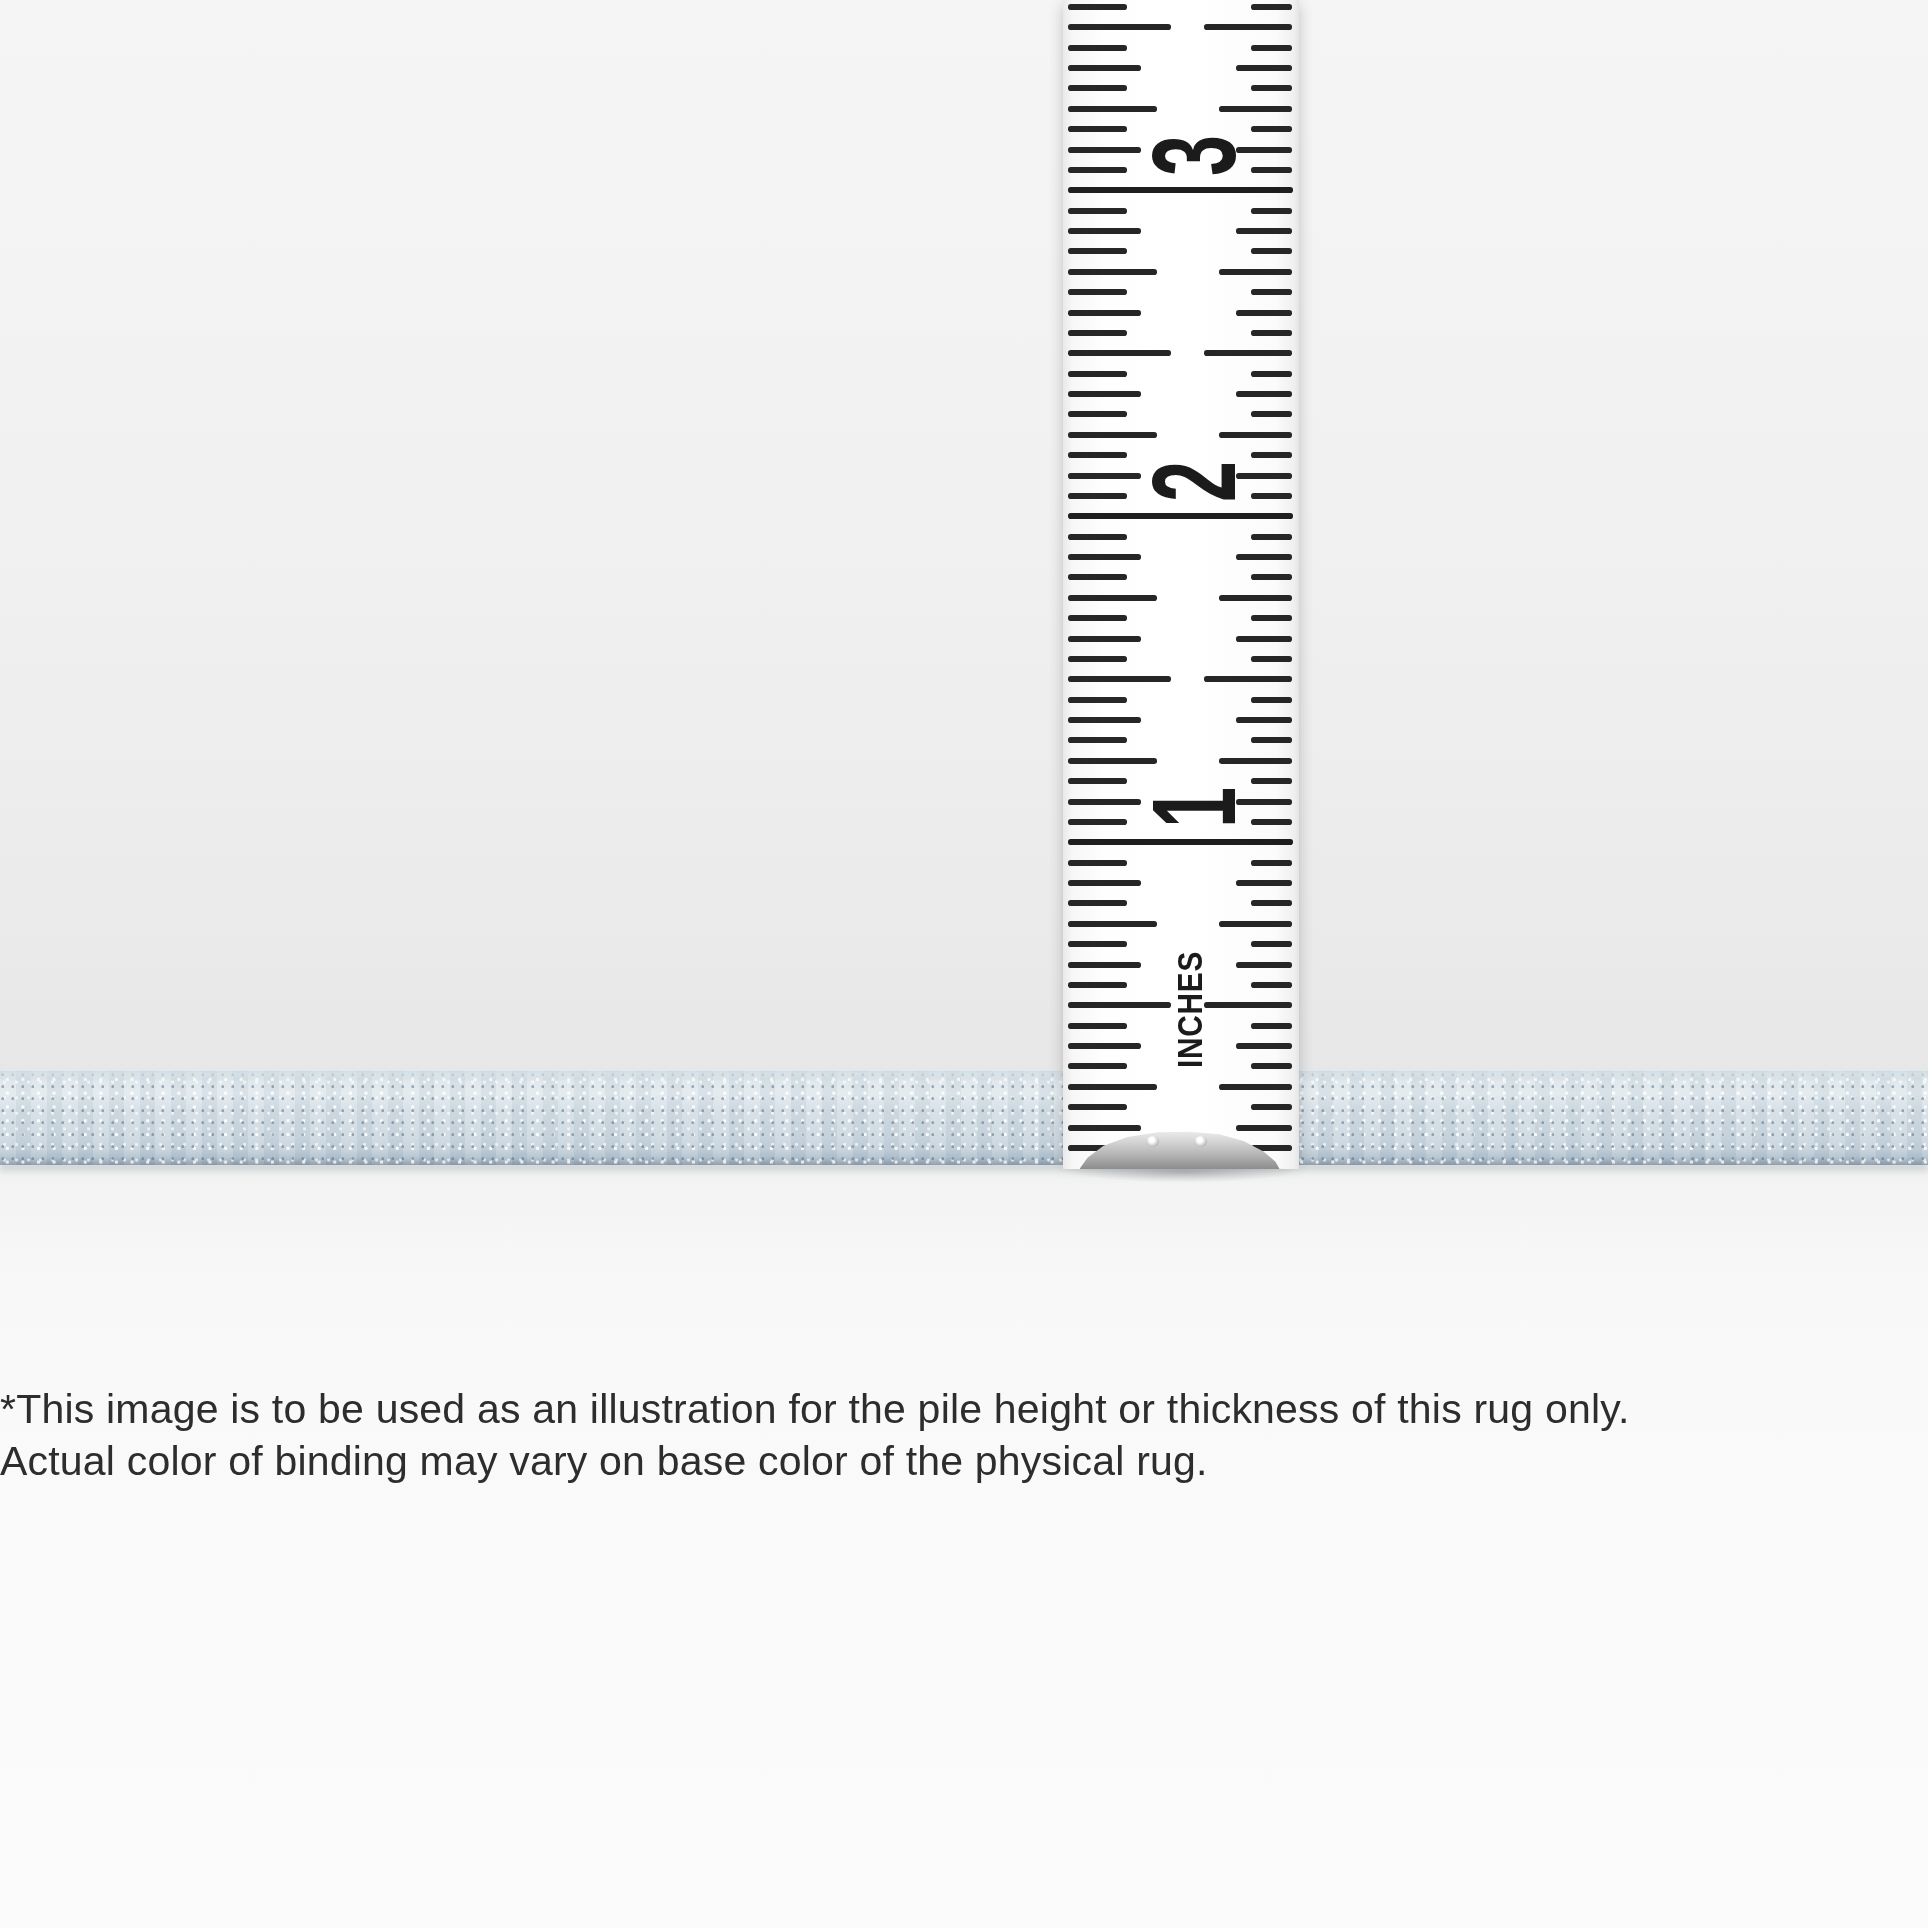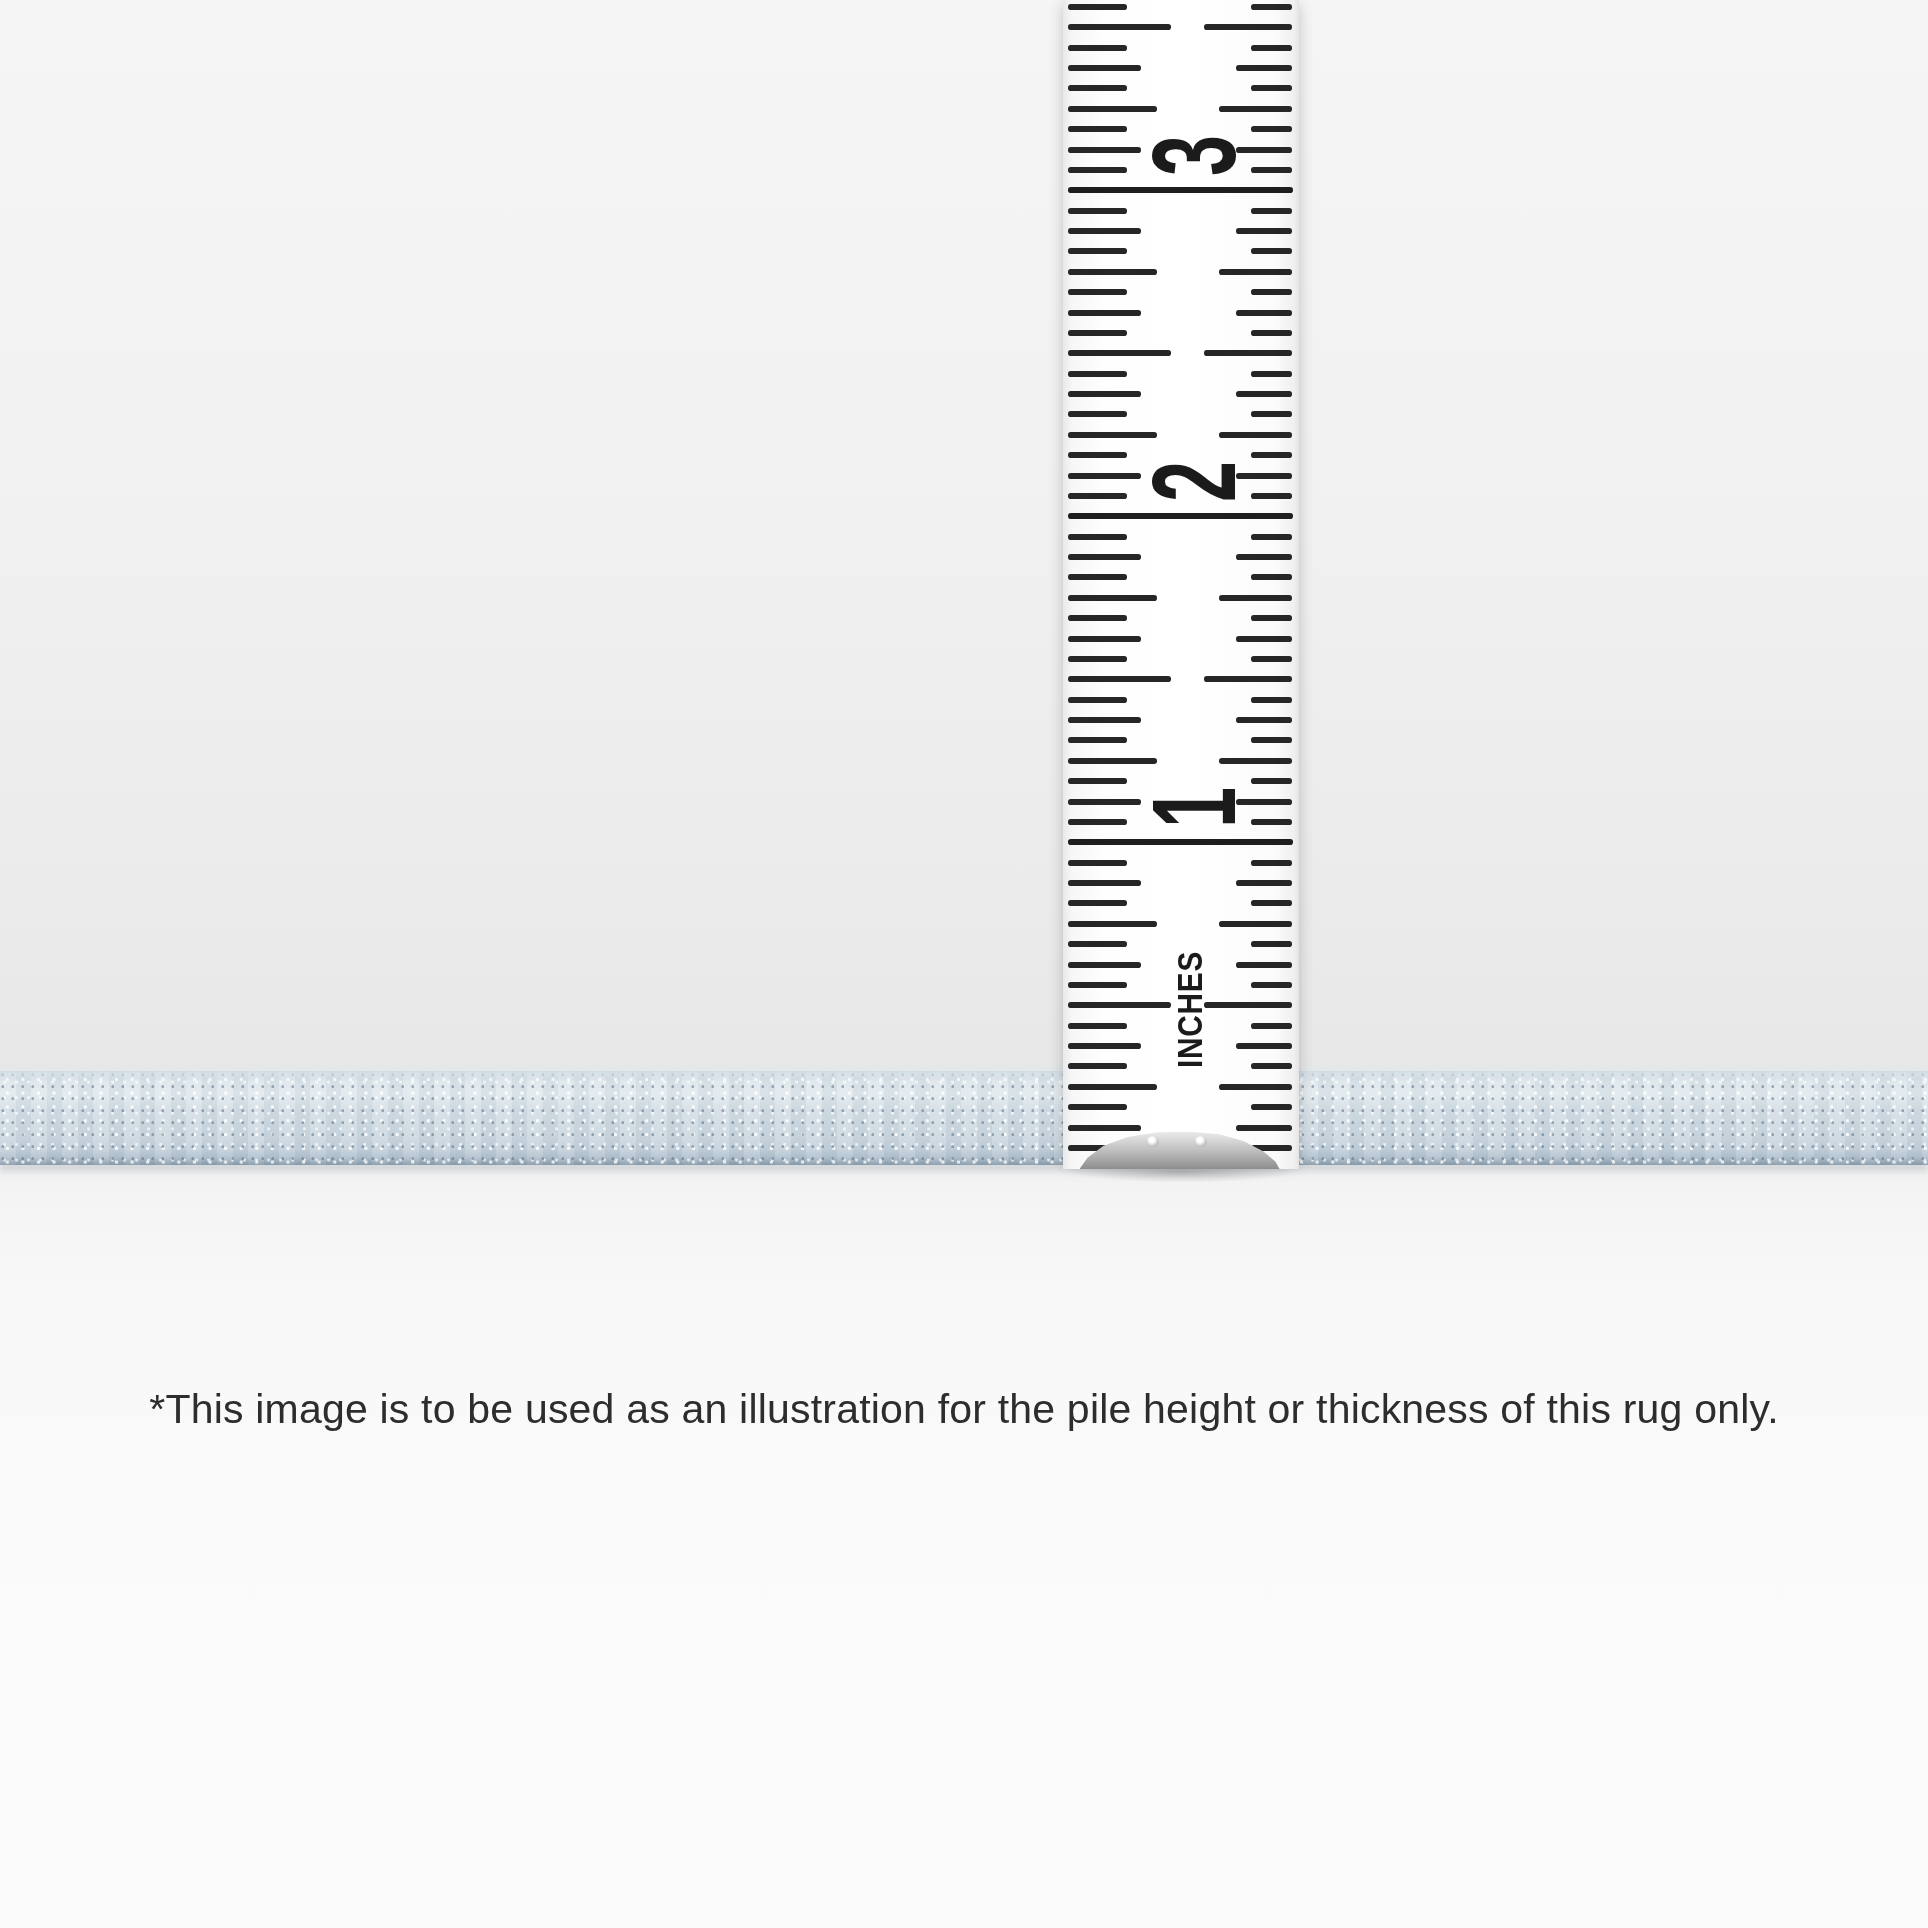--- a/index.html
+++ b/index.html
@@ -45,21 +45,21 @@
        display:grid;place-items:center;color:#1b1b1b;font-size:35px;font-weight:700;
        letter-spacing:0.9px;transform:rotate(-90deg) scaleX(.85);}
   .clip{position:absolute;left:16.5px;top:1129px;width:200px;height:40px;z-index:3;
        background:linear-gradient(180deg,#f0f0f0 0%,#d6d6d6 30%,#b7b7b7 62%,#9a9a9a 88%,#8d8d8d 100%);
        clip-path:polygon(0% 100%,4% 72%,12% 42%,24% 20%,39% 8%,55% 7%,70% 13%,82% 30%,92% 56%,98% 82%,100% 100%);}
   .rivet{position:absolute;width:13px;height:11px;border-radius:50%;top:7.3px;
        background:radial-gradient(circle at 45% 35%,#ffffff 25%,#d2d2d2 55%,#8f8f8f 100%);}
   .rivet.r1{left:66px;} .rivet.r2{left:114px;}
   .clip-shadow{position:absolute;left:1068px;top:1161px;width:230px;height:22px;
        background:radial-gradient(ellipse at center,rgba(50,55,60,.28) 0%,rgba(50,55,60,0) 68%);}
-  .disclaimer{position:absolute;left:0;top:1383px;width:100%;text-align:center;
+  .disclaimer{position:absolute;left:0;top:1383px;width:100%;
        color:var(--ink,#2d2d2d);font-size:41px;line-height:52px;font-weight:500;letter-spacing:0.2px;}
 </style>
 </head>
 <body>
 
 <div class="stage">
   <div class="wall"></div>
   <div class="floor"></div>
   <div class="rug"></div>
 
@@ -185,15 +185,16 @@
     <div class="inches-label">INCHES</div>
     <div class="clip">
       <span class="rivet r1"></span>
       <span class="rivet r2"></span>
     </div>
   </div>
   <div class="clip-shadow"></div>
 
   <div class="disclaimer">
     <div>*This image is to be used as an illustration for the pile height or thickness of this rug only.</div>
+    <div>Actual color of binding may vary on base color of the physical rug.</div>
   </div>
 </div>
 
 
 </body></html>

